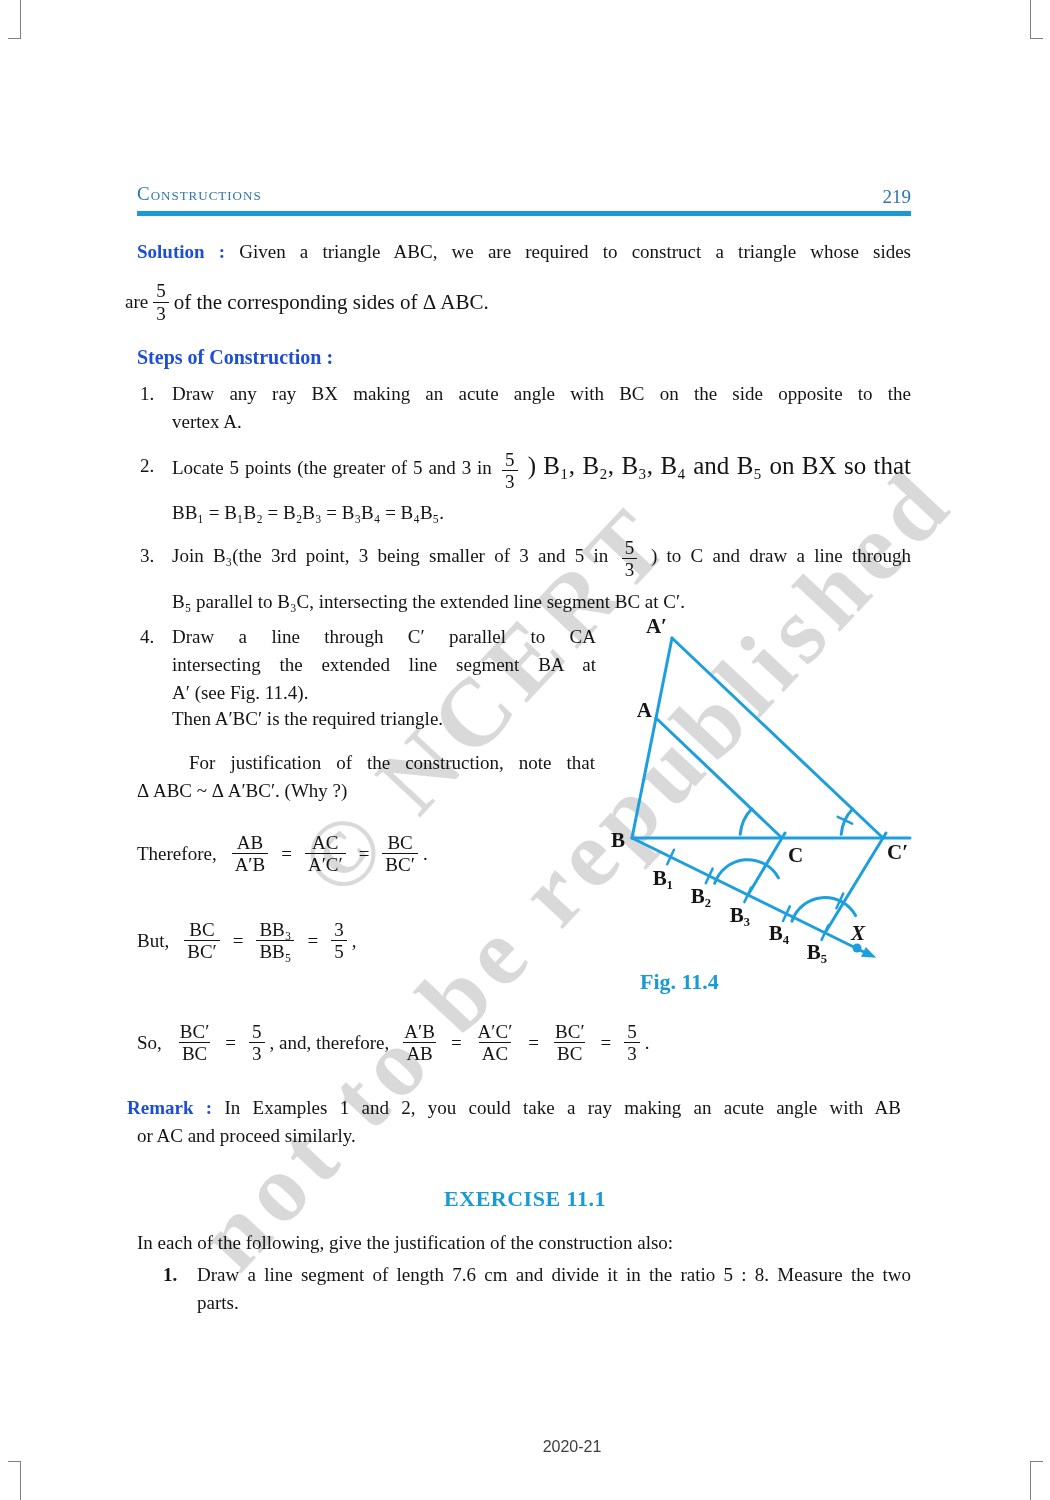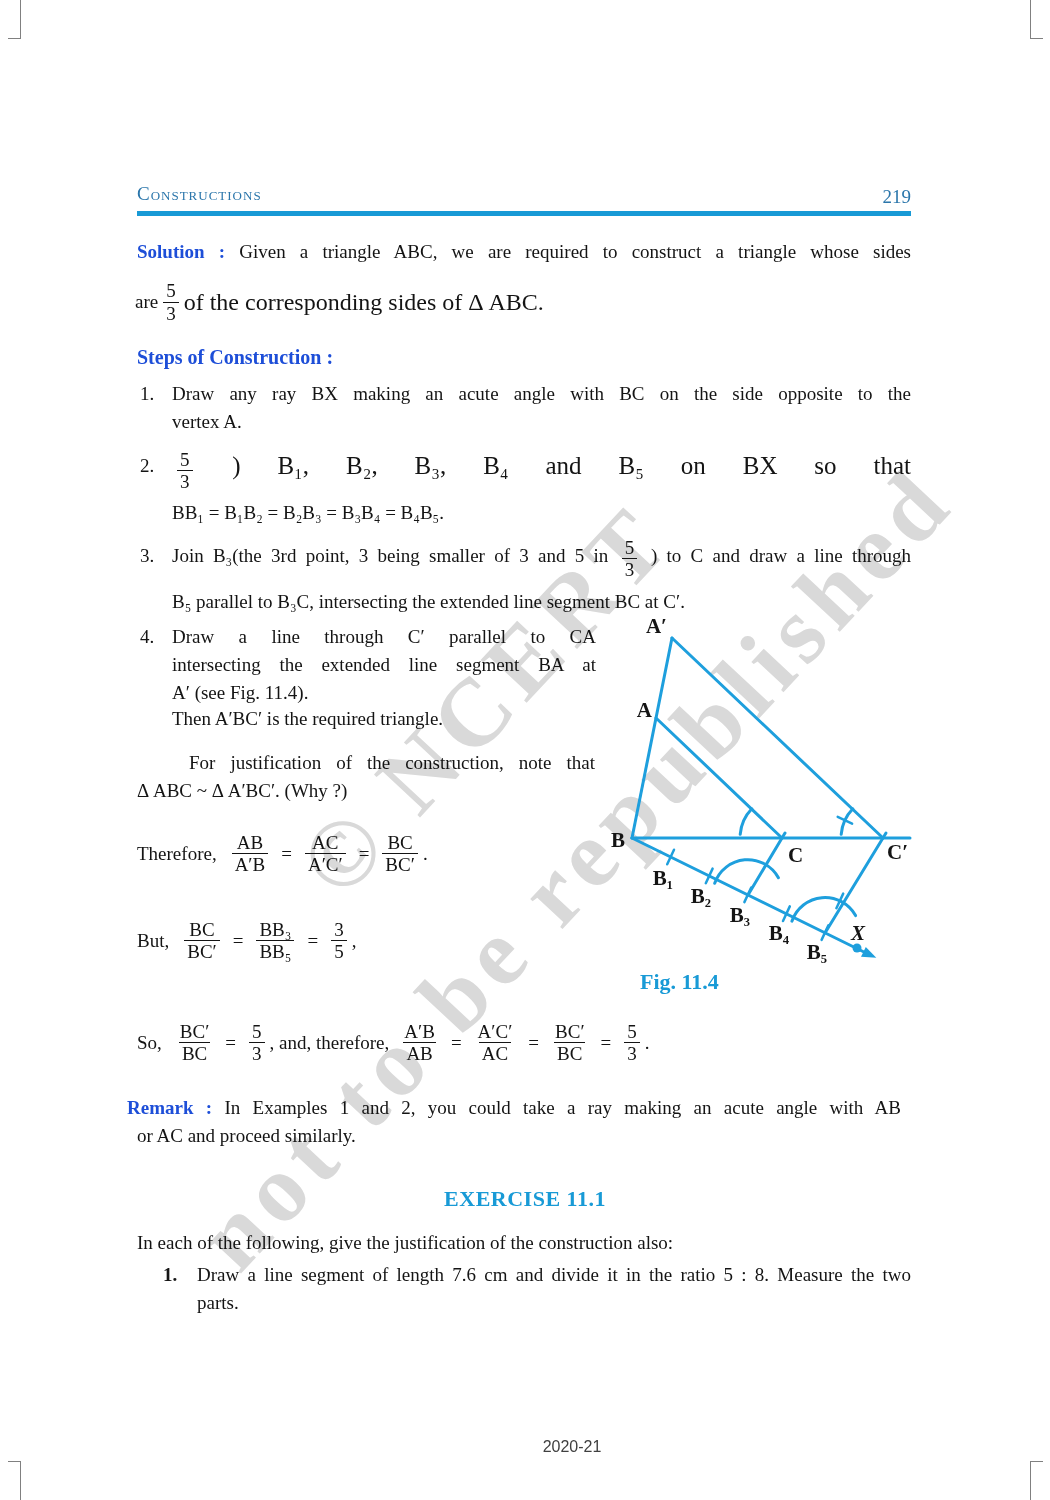--- a/index.html
+++ b/index.html
@@ -57,37 +57,38 @@
     <div class="cm br"></div>
 
     <div class="abs runhead" style="left:137px;top:183px;">Constructions</div>
     <div class="abs pagenum" style="left:861px;top:186px;width:50px;text-align:right;">219</div>
     <div class="rule"></div>
 
     <div class="abs line just" style="left:137px;top:238px;width:774px;">
       <span class="blue">Solution :</span>
       <span>Given a triangle ABC, we are required to construct a triangle whose sides</span>
     </div>
-    <div class="abs fracline" style="left:135px;top:270px;">
+    <div class="abs fracline" style="left:125px;top:270px;">
       <span style="font-size:19px;">are</span>
       <span class="frac">
         <span class="num">5</span>
         <span class="den">3</span>
       </span>
-      <span style="font-size:24px;">of the corresponding sides of Δ ABC.</span>
+      <span style="font-size:21px;">of the corresponding sides of Δ ABC.</span>
     </div>
 
     <div class="abs blue" style="left:137px;top:346px;font-size:20px;">Steps of Construction :</div>
 
     <div class="abs line" style="left:140px;top:380px;">1.</div>
     <div class="abs line just" style="left:172px;top:380px;width:739px;">Draw any ray BX making an acute angle with BC on the side opposite to the</div>
     <div class="abs line nowrap" style="left:172px;top:408px;">vertex A.</div>
 
     <div class="abs line" style="left:140px;top:452px;">2.</div>
     <div class="abs fracline justline just" style="left:172px;top:434px;width:739px;">
+      <span style="font-size:19px;">Locate 5 points (the greater of 5 and 3 in</span>
       <span class="frac">
         <span class="num">5</span>
         <span class="den">3</span>
       </span>
       <span style="font-size:25px;">) B₁, B₂, B₃, B₄ and B₅ on BX so that</span>
     </div>
     <div class="abs line nowrap" style="left:172px;top:499px;">BB₁ = B₁B₂ = B₂B₃ = B₃B₄ = B₄B₅.</div>
 
     <div class="abs line" style="left:140px;top:542px;">3.</div>
     <div class="abs fracline justline just" style="left:172px;top:524px;width:739px;">

